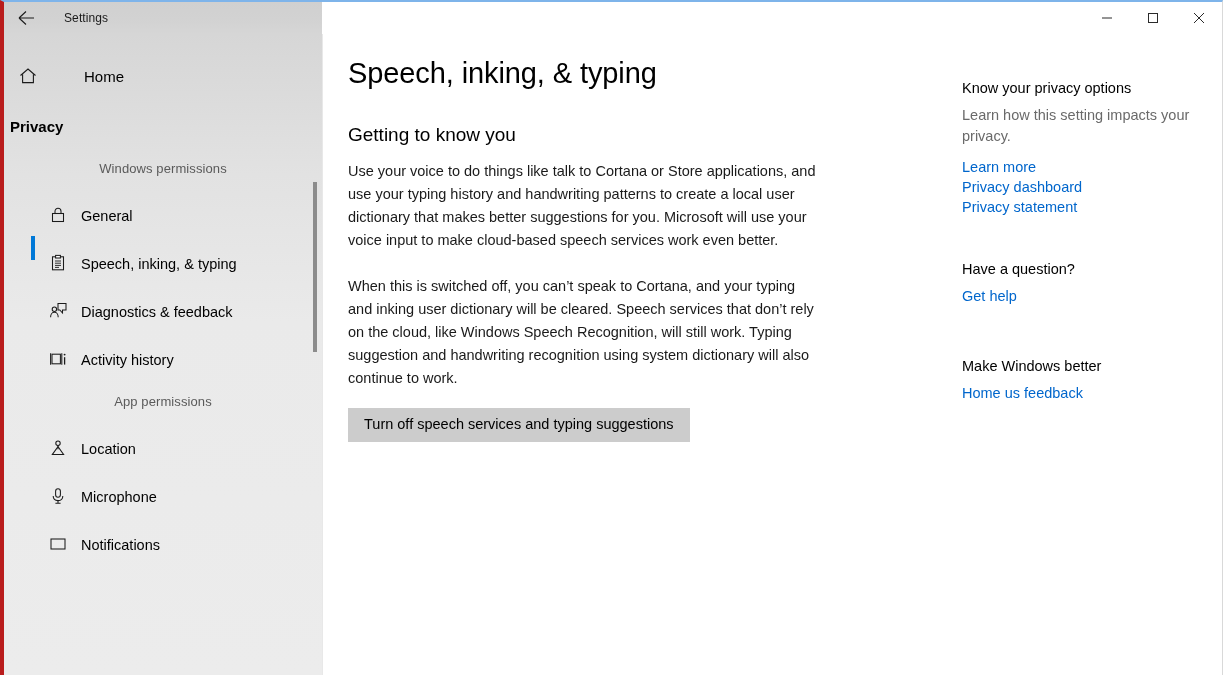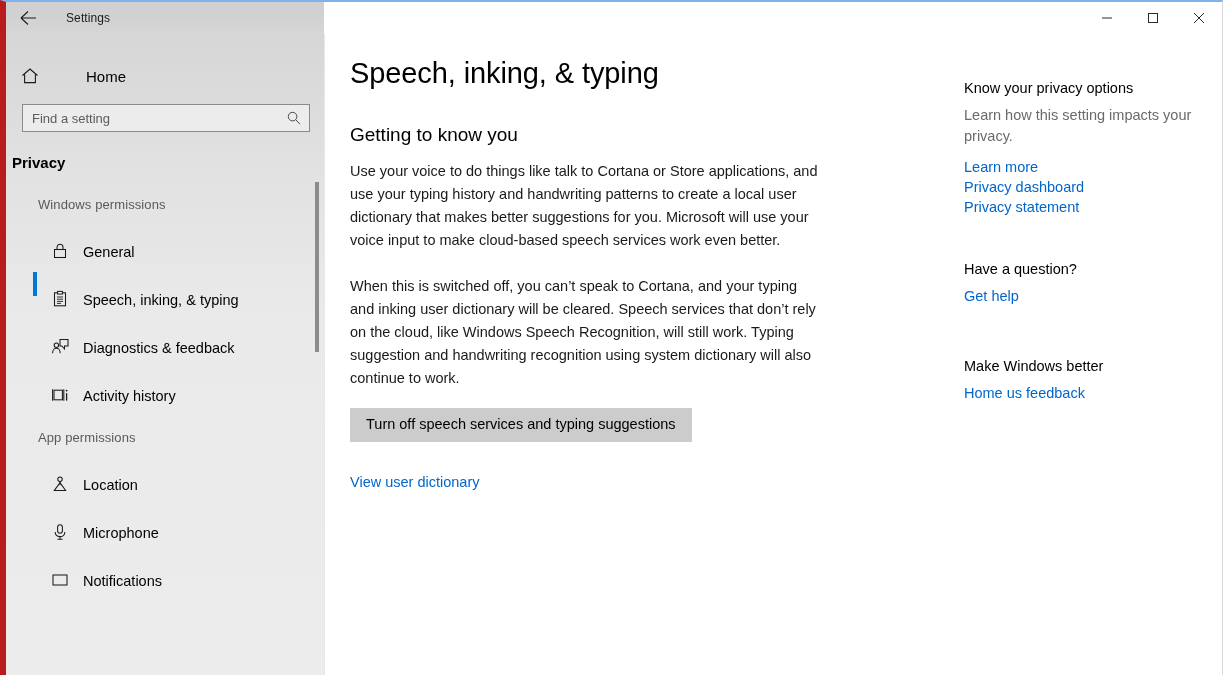--- a/index.html
+++ b/index.html
@@ -14,21 +14,21 @@
     background: #ffffff;
     -webkit-font-smoothing: antialiased;
   }
 
   #app {
     position: relative;
     width: 1223px;
     height: 675px;
     box-sizing: border-box;
     border-top: 2px solid #7eb4ea;
-    border-left: 6px solid #b91c1c;
+    border-left: 4px solid #b91c1c;
     border-right: 1px solid #d9d9d9;
     background: #eab308;
     overflow: hidden;
   }
 
   
   .titlebar {
     position: absolute;
     top: 0; left: 0; right: 0;
     height: 32px;
@@ -144,22 +144,23 @@
   .nav-cat {
     font-size: 15px;
     font-weight: bold;
     color: #000;
     padding: 22px 0 0 6px;
   }
 
   .nav-group-title {
     font-size: 13px;
     color: #5a5a5a;
-    padding: 26px 0 0 32px;
+    padding: 26px 0 0 0;
     letter-spacing: .1px;
+    text-align: center;
   }
   .nav-group-title.second { padding-top: 26px; }
 
   .nav-item {
     height: 48px;
     display: flex;
     align-items: flex-end;
     padding-left: 16px;
     position: relative;
     cursor: pointer;
@@ -348,29 +349,20 @@
       <div class="nav-home">
         <span class="ico">
           <svg width="20" height="20" viewBox="0 0 20 20" aria-hidden="true">
             <path d="M2.5 9.5 L10 3 L17.5 9.5" fill="none" stroke="#1b1b1b" stroke-width="1.1"></path>
             <path d="M4.6 8.2 L4.6 16.6 L15.4 16.6 L15.4 8.2" fill="none" stroke="#1b1b1b" stroke-width="1.1"></path>
           </svg>
         </span>
         <span class="txt">Home</span>
       </div>
 
-      <div class="search-wrap">
-        <input type="text" placeholder="Find a setting" style="">
-        <span class="search-ico">
-          <svg width="16" height="16" viewBox="0 0 16 16" aria-hidden="true">
-            <circle cx="6.6" cy="6.6" r="4.3" fill="none" stroke="#4a4a4a" stroke-width="1"></circle>
-            <path d="M9.8 9.8 L14 14.2" stroke="#4a4a4a" stroke-width="1"></path>
-          </svg>
-        </span>
-      </div>
 
       <div class="nav-cat">Privacy</div>
 
       <div class="nav-group-title">Windows permissions</div>
 
       <div class="nav-item">
         <span class="ico">
           <svg width="18" height="18" viewBox="0 0 18 18" aria-hidden="true">
             <rect x="3.5" y="7.5" width="11" height="8" fill="none" stroke="#1b1b1b" stroke-width="1.05"></rect>
             <path d="M6 7.5 L6 5.3 A3 3 0 0 1 12 5.3 L12 7.5" fill="none" stroke="#1b1b1b" stroke-width="1.05"></path>
@@ -460,23 +452,20 @@
 
     <h1 class="page-title">Speech, inking, &amp; typing</h1>
 
     <div class="body-col">
       <h2 class="section-head">Getting to know you</h2>
       <p class="para">Use your voice to do things like talk to Cortana or Store applications, and use your typing history and handwriting patterns to create a local user dictionary that makes better suggestions for you. Microsoft will use your voice input to make cloud-based speech services work even better.</p>
       <p class="para">When this is switched off, you can’t speak to Cortana, and your typing and inking user dictionary will be cleared. Speech services that don’t rely on the cloud, like Windows Speech Recognition, will still work. Typing suggestion and handwriting recognition using system dictionary will also continue to work.</p>
 
       <button class="toggle-btn">Turn off speech services and typing suggestions</button>
 
-      <div class="dict-link-wrap">
-        <a class="link">View user dictionary</a>
-      </div>
     </div>
 
     <div class="rail">
 
       <div class="rail-block">
         <h3 class="rail-h">Know your privacy options</h3>
         <p class="rail-sub">Learn how this setting impacts your privacy.</p>
         <a class="rail-link">Learn more</a>
         <a class="rail-link">Privacy dashboard</a>
         <a class="rail-link">Privacy statement</a>

